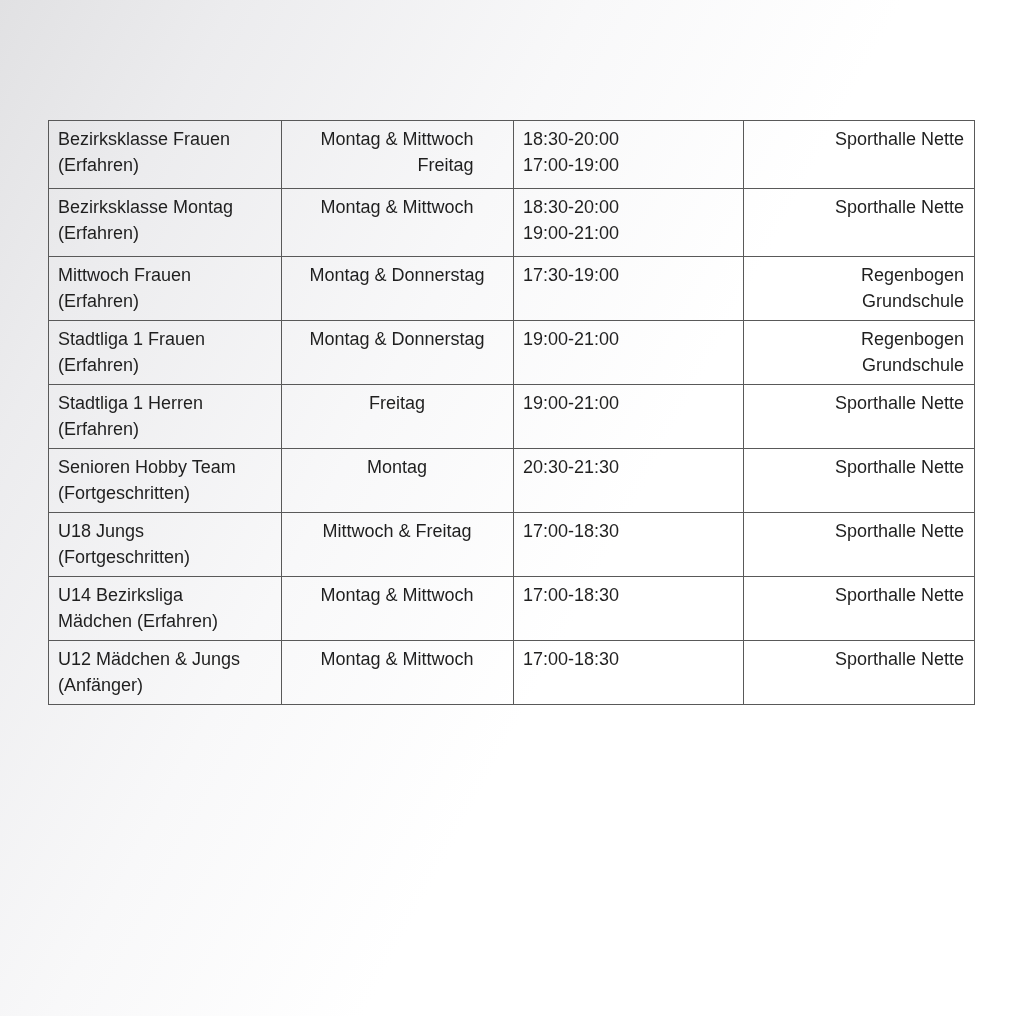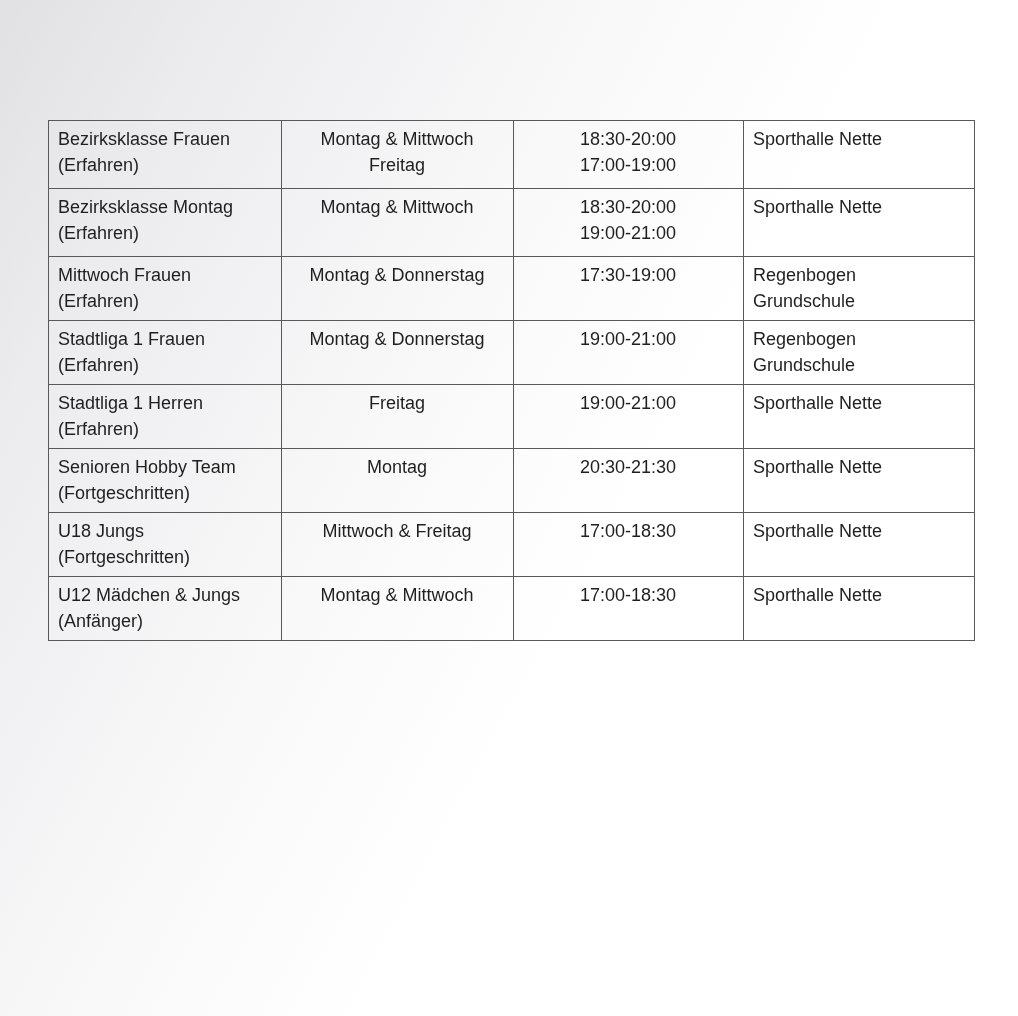--- a/index.html
+++ b/index.html
@@ -32,26 +32,26 @@
     font-size: 18px;
     line-height: 26px;
     height: 64px;
     overflow: hidden;
   }
   table.schedule tr:nth-child(-n+2) td {
     height: 68px;
   }
   td.col-team { text-align: left; }
   td.col-days { text-align: center; }
-  td.col-times { text-align: center; }
-  td.col-location { text-align: left; }
+  td.col-times { }
+  td.col-location { text-align: right; }
   
   td.col-days .lines {
     display: inline-block;
-    text-align: center;
+    text-align: right;
   }
   .line { white-space: nowrap; }
 </style>
 </head>
 <body>
 
 <table class="schedule">
   <colgroup>
     <col style="width:233px">
     <col style="width:232px">
@@ -192,20 +192,39 @@
         </td>
         <td class="col-location">
           <div class="lines">
             <div class="line">Sporthalle Nette</div>
           </div>
         </td>
       </tr>
       <tr>
         <td class="col-team">
           <div class="lines">
+            <div class="line">U14 Bezirksliga</div>
+            <div class="line">Mädchen (Erfahren)</div>
+          </div>
+        </td>
+        <td class="col-days"><div class="lines"><div class="line">Montag &amp; Mittwoch</div></div></td>
+        <td class="col-times">
+          <div class="lines">
+            <div class="line">17:00-18:30</div>
+          </div>
+        </td>
+        <td class="col-location">
+          <div class="lines">
+            <div class="line">Sporthalle Nette</div>
+          </div>
+        </td>
+      </tr>
+      <tr>
+        <td class="col-team">
+          <div class="lines">
             <div class="line">U12 Mädchen &amp; Jungs</div>
             <div class="line">(Anfänger)</div>
           </div>
         </td>
         <td class="col-days"><div class="lines"><div class="line">Montag &amp; Mittwoch</div></div></td>
         <td class="col-times">
           <div class="lines">
             <div class="line">17:00-18:30</div>
           </div>
         </td>

